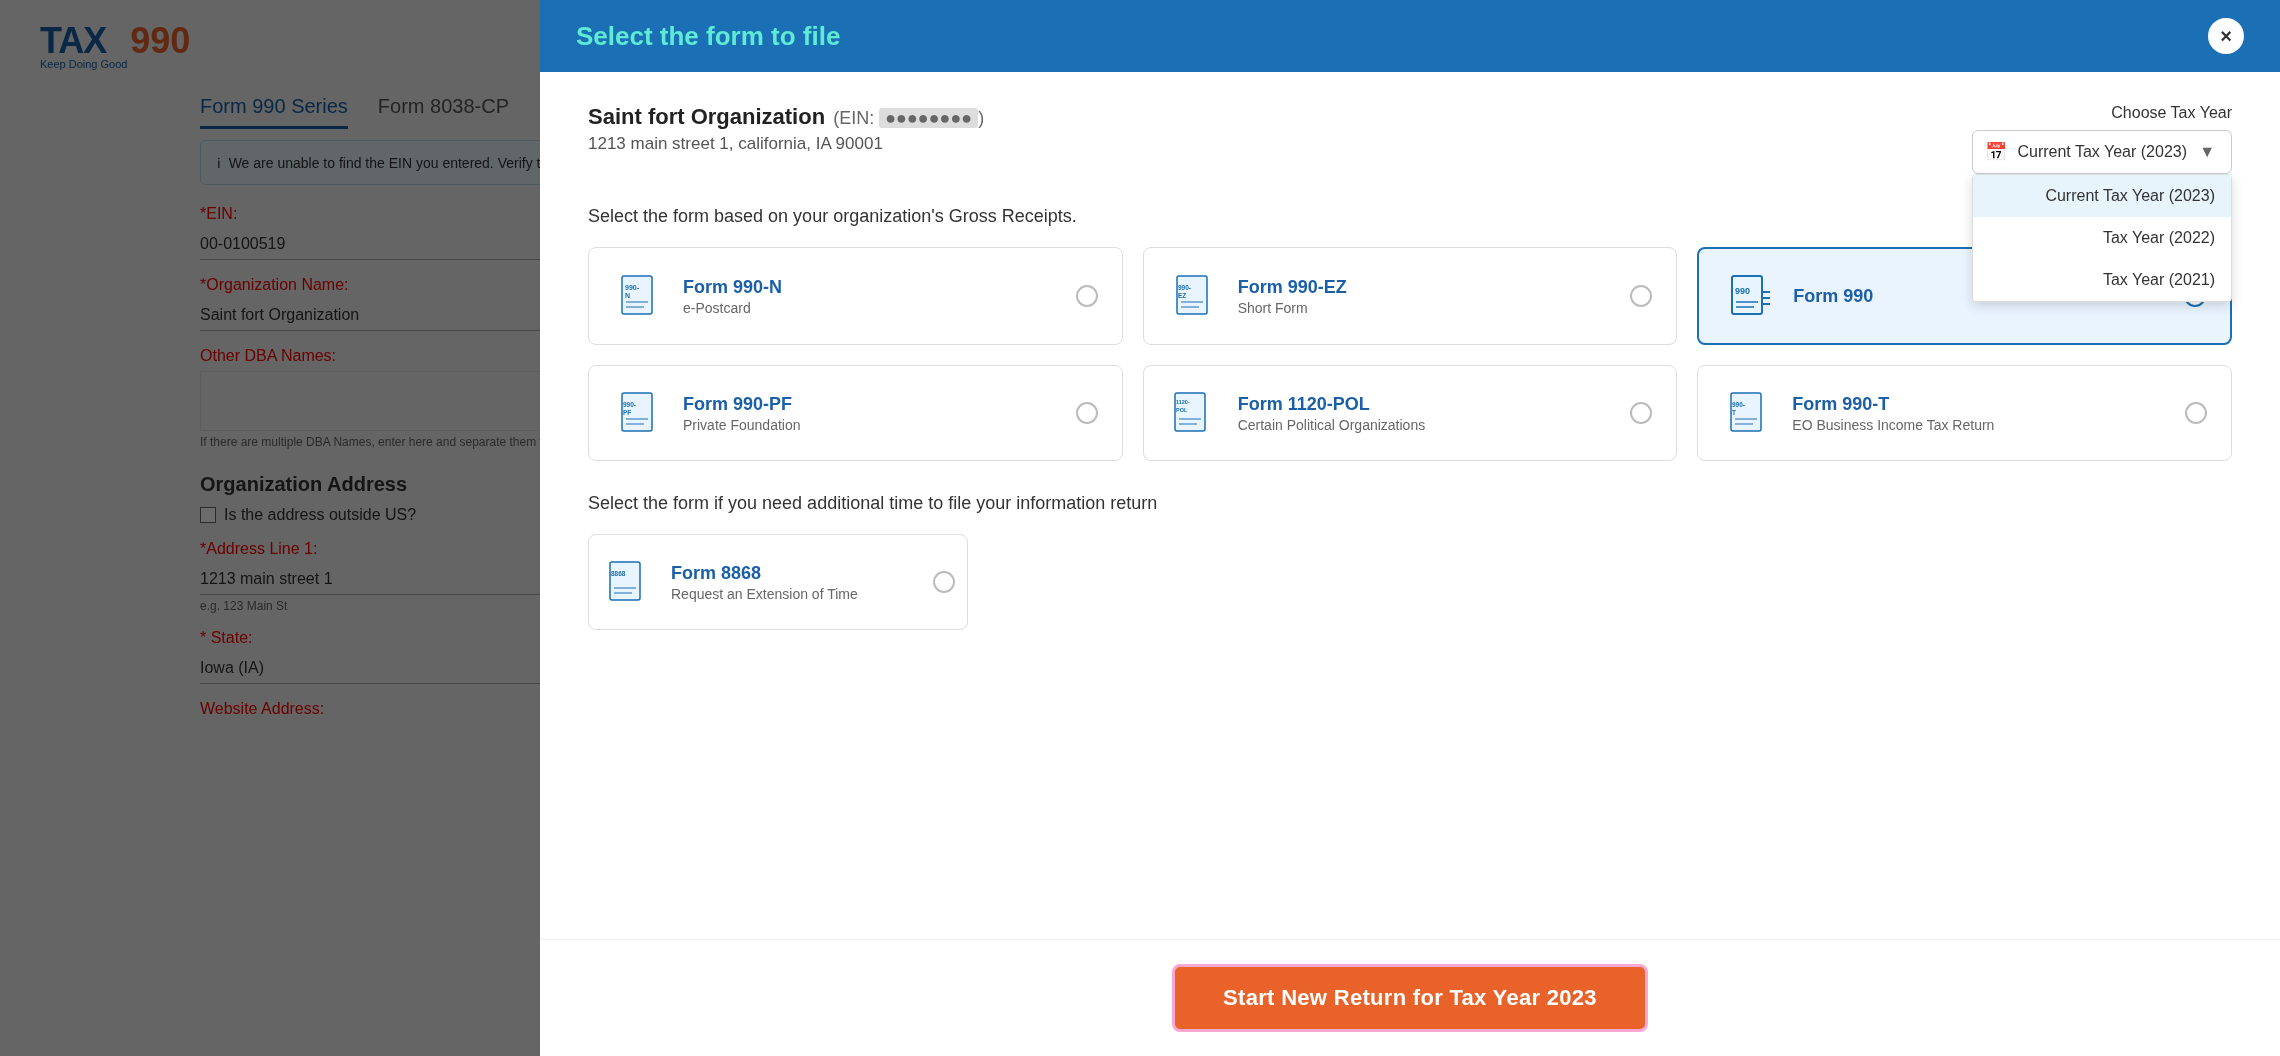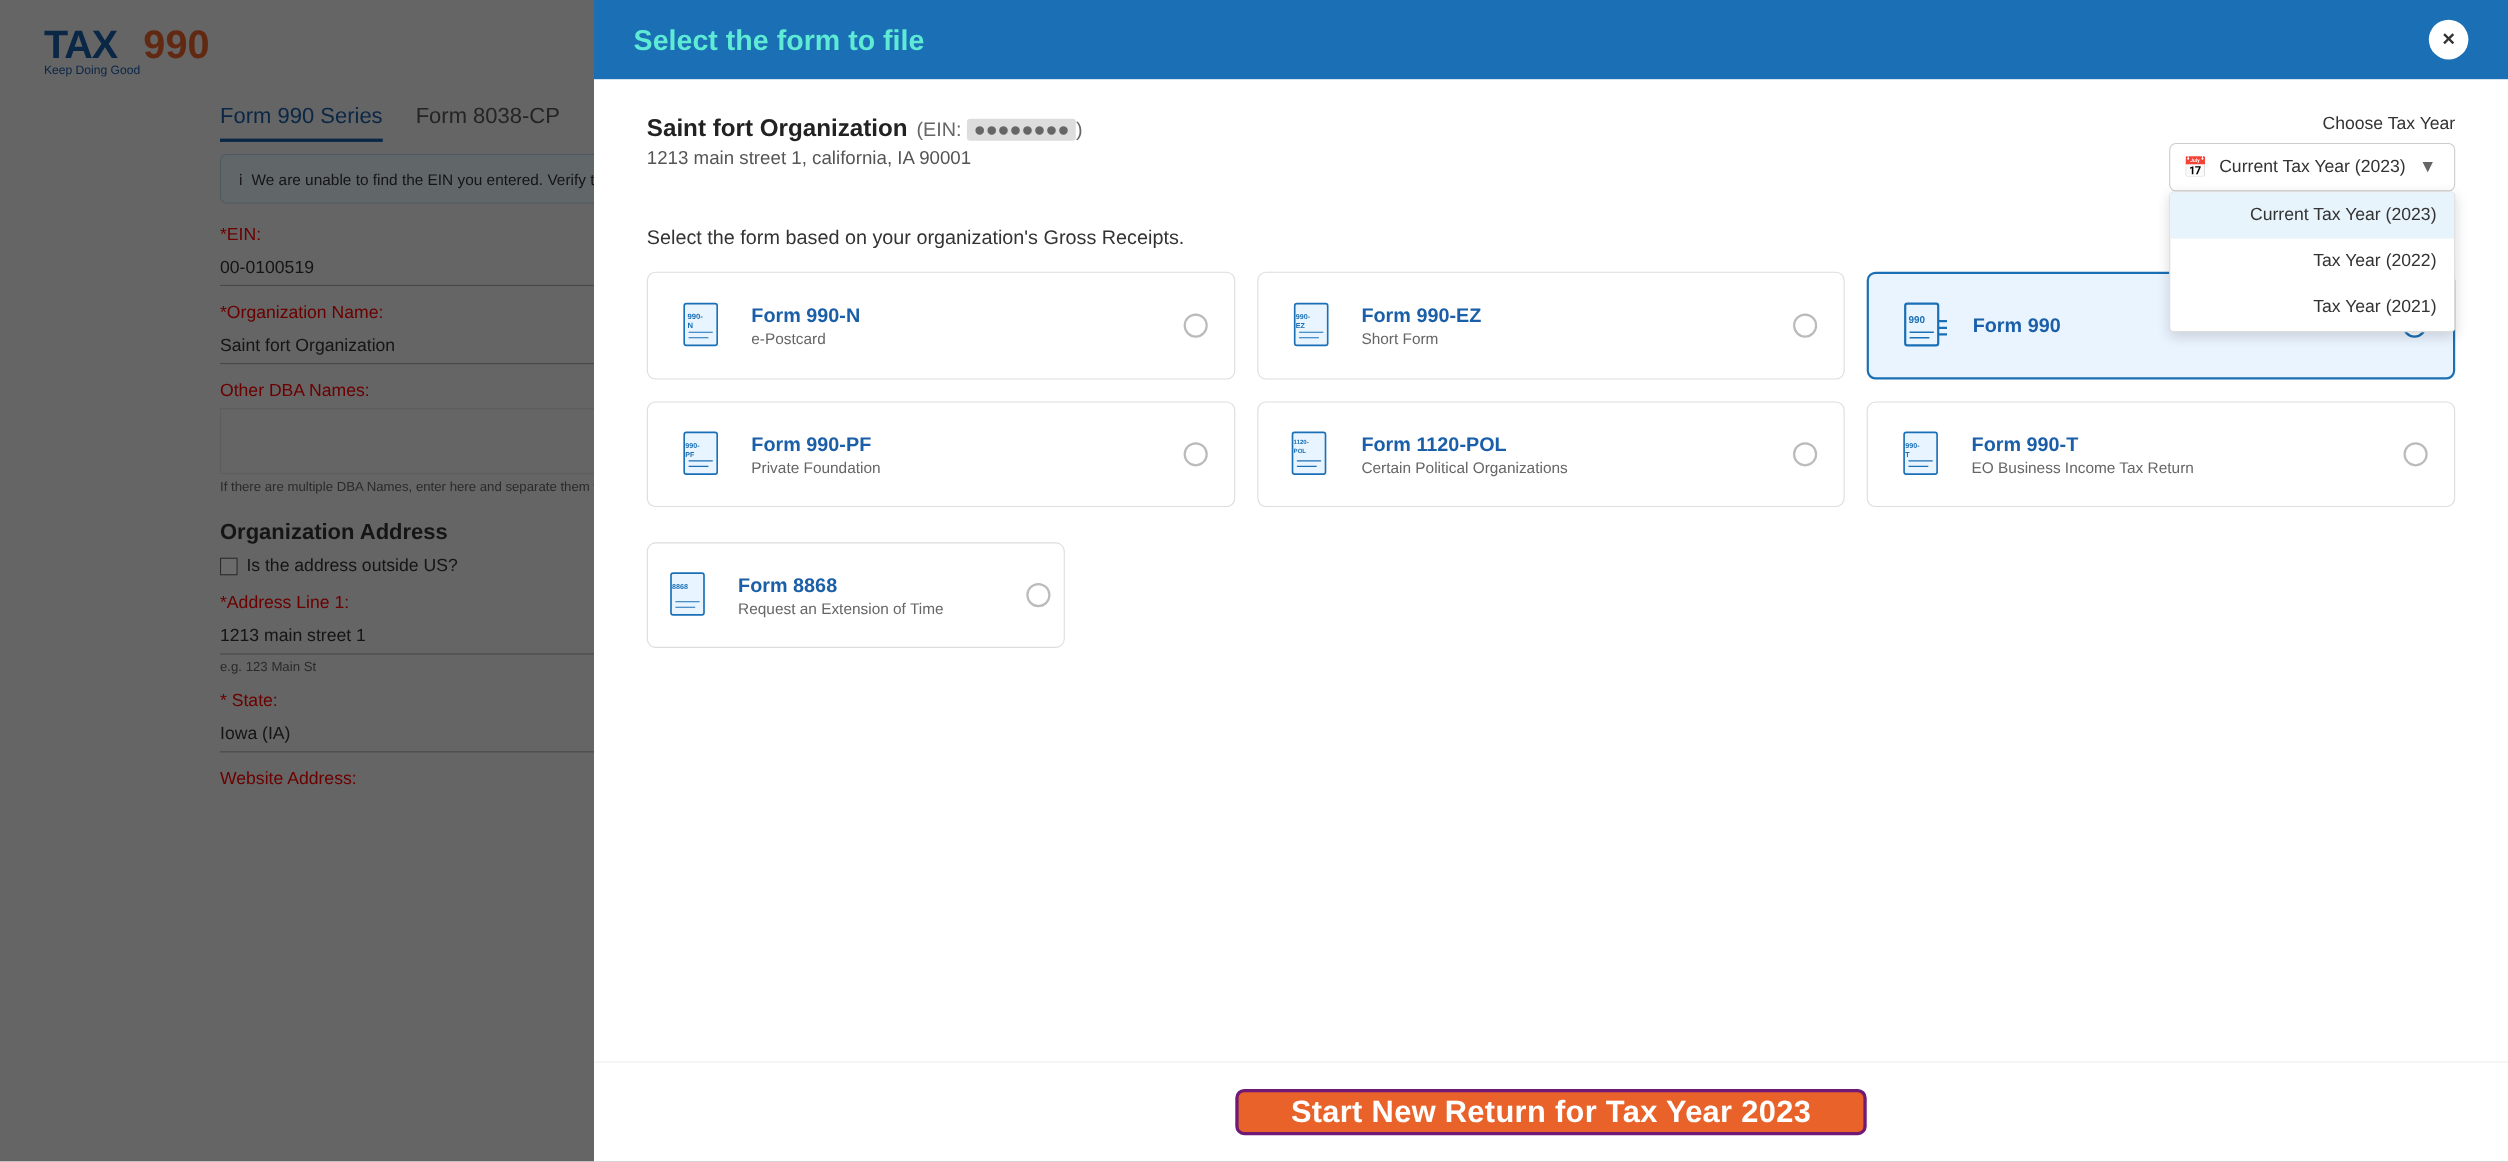--- a/index.html
+++ b/index.html
@@ -228,24 +228,24 @@
       padding: 24px 48px;
       display: flex;
       justify-content: center;
       align-items: center;
       border-top: 1px solid #eee;
       flex-shrink: 0;
     }
     .start-btn {
       background: #e8622a;
       color: white;
-      border: 3px solid #701a75;
+      border: 3px solid #f9a8d4;
       border-radius: 8px;
-      padding: 2px 48px;
-      font-size: 28px;
+      padding: 18px 48px;
+      font-size: 22px;
       font-weight: 600;
       cursor: pointer;
       letter-spacing: 0.3px;
     }
   </style>
 </head>
 <body>
 
 <div class="bg-page">
 
@@ -433,20 +433,21 @@
         </div>
         <div class="form-card-info">
           <div class="form-card-name">Form 990-T</div>
           <div class="form-card-desc">EO Business Income Tax Return</div>
         </div>
         <div class="form-card-radio"></div>
       </div>
     </div>
 
     <div class="extension-section">
+      <div class="section-label">Select the form if you need additional time to file your information return</div>
       <div class="extension-cards">
         <div class="extension-card">
           <div class="form-card-icon">
             <svg viewBox="0 0 48 48" xmlns="http://www.w3.org/2000/svg">
               <rect x="6" y="4" width="30" height="38" rx="2" fill="#e8f4ff" stroke="#1a6fb5" stroke-width="1.5"></rect>
               <text x="7" y="18" font-size="6.5" fill="#1a6fb5" font-weight="bold">8868</text>
               <line x1="10" y1="30" x2="32" y2="30" stroke="#1a6fb5" stroke-width="1"></line>
               <line x1="10" y1="35" x2="28" y2="35" stroke="#1a6fb5" stroke-width="1"></line>
             </svg>
           </div>

